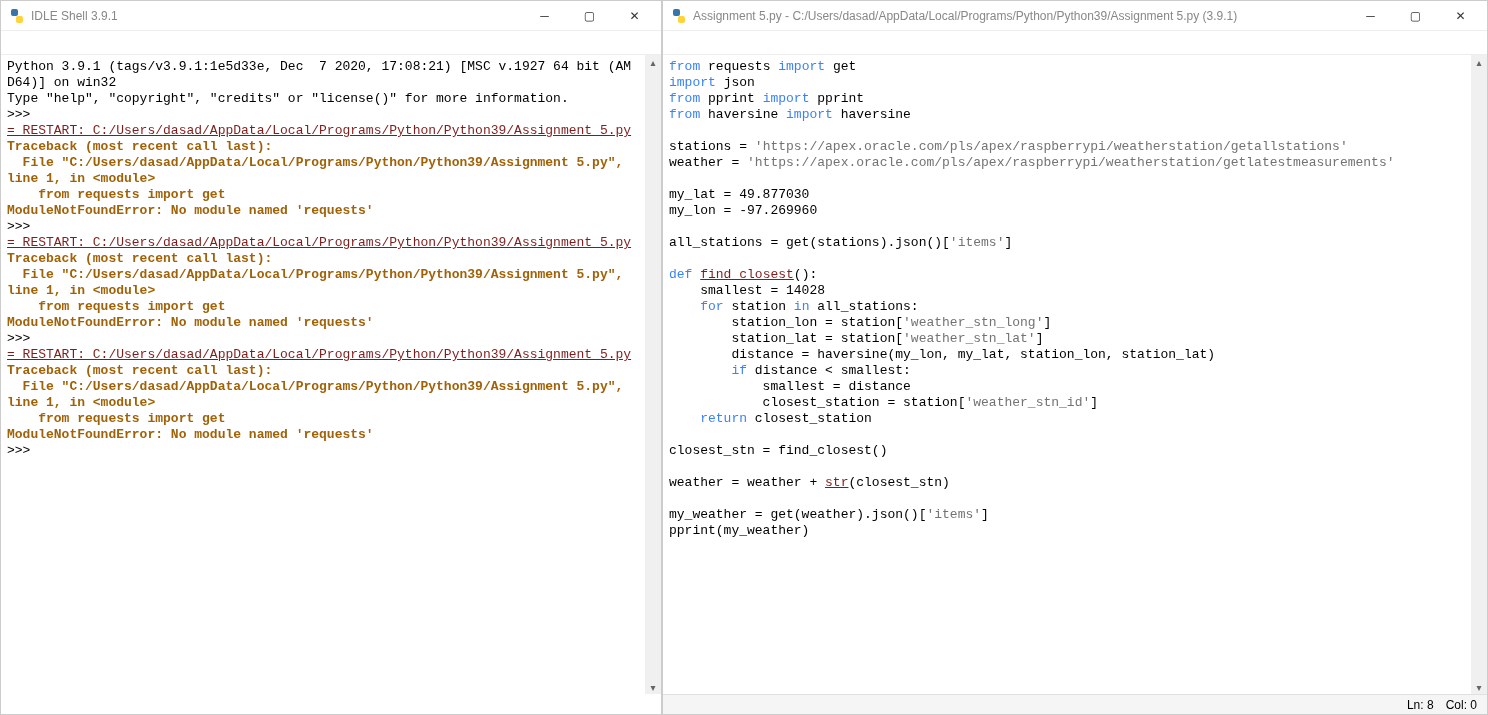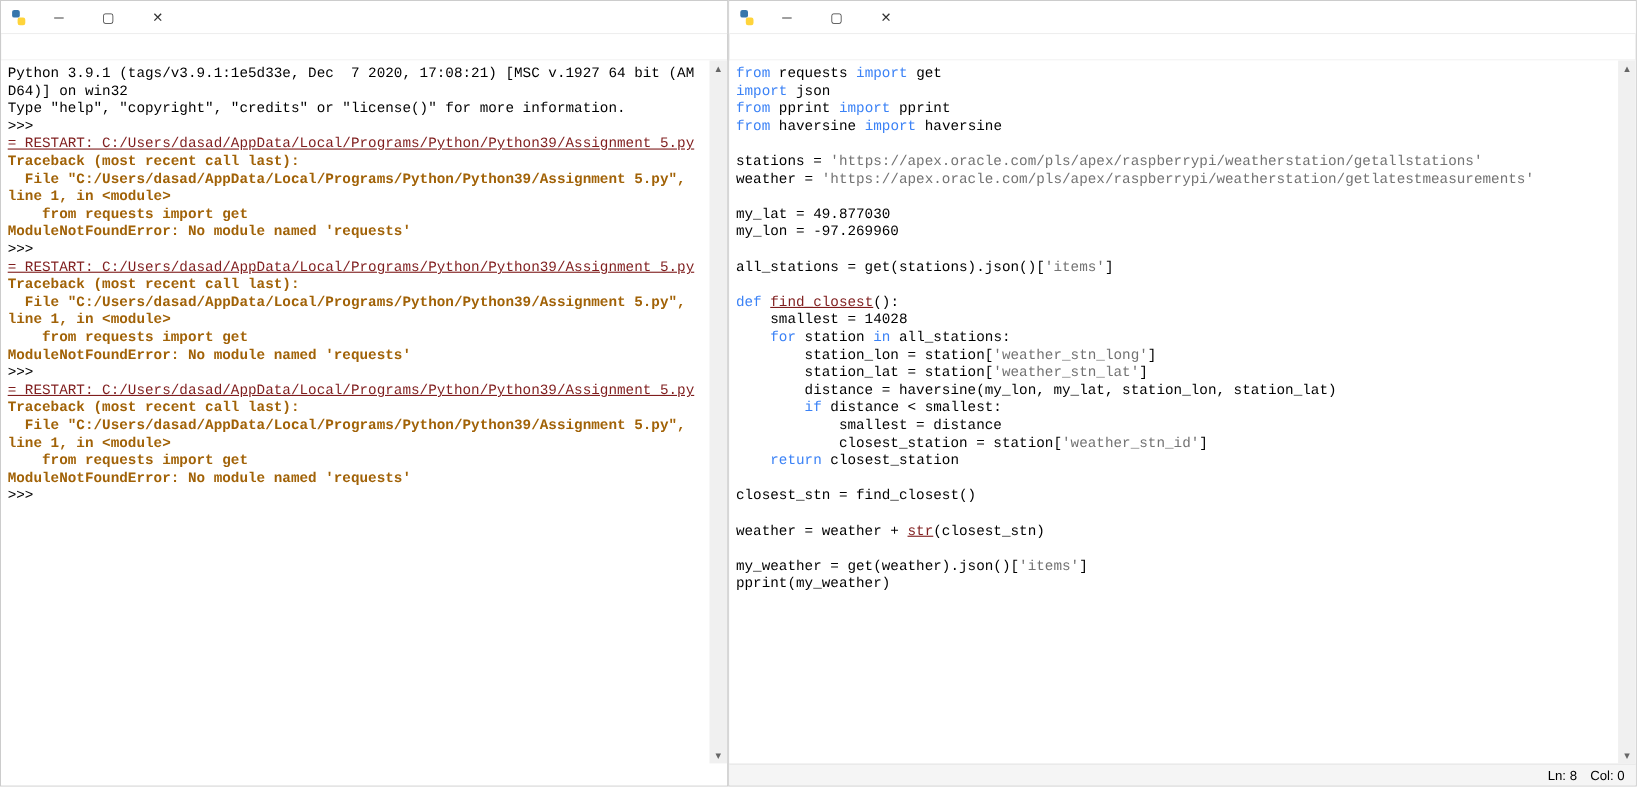--- a/index.html
+++ b/index.html
@@ -106,20 +106,21 @@
 <body>
 
 <div class="window left">
   <div class="titlebar">
     <span class="icon">
       <svg class="pyicon-svg" viewBox="0 0 16 16" width="16" height="16">
           <rect x="2" y="1" width="7" height="7" rx="2" fill="#3776ab"></rect>
           <rect x="7" y="8" width="7" height="7" rx="2" fill="#ffd43b"></rect>
         </svg>
     </span>
+    <span class="title">IDLE Shell 3.9.1</span>
     <div class="controls">
       <div class="ctrl">─</div>
       <div class="ctrl">▢</div>
       <div class="ctrl">✕</div>
     </div>
   </div>
   <div class="menubar">
     <span class="menu-item">File</span>
     <span class="menu-item">Edit</span>
     <span class="menu-item">Shell</span>
@@ -160,20 +161,21 @@
 </div>
 
 <div class="window right">
   <div class="titlebar">
     <span class="icon">
       <svg class="pyicon-svg" viewBox="0 0 16 16" width="16" height="16">
           <rect x="2" y="1" width="7" height="7" rx="2" fill="#3776ab"></rect>
           <rect x="7" y="8" width="7" height="7" rx="2" fill="#ffd43b"></rect>
         </svg>
     </span>
+    <span class="title">Assignment 5.py - C:/Users/dasad/AppData/Local/Programs/Python/Python39/Assignment 5.py (3.9.1)</span>
     <div class="controls">
       <div class="ctrl">─</div>
       <div class="ctrl">▢</div>
       <div class="ctrl">✕</div>
     </div>
   </div>
   <div class="menubar">
     <span class="menu-item">File</span>
     <span class="menu-item">Edit</span>
     <span class="menu-item">Format</span>

